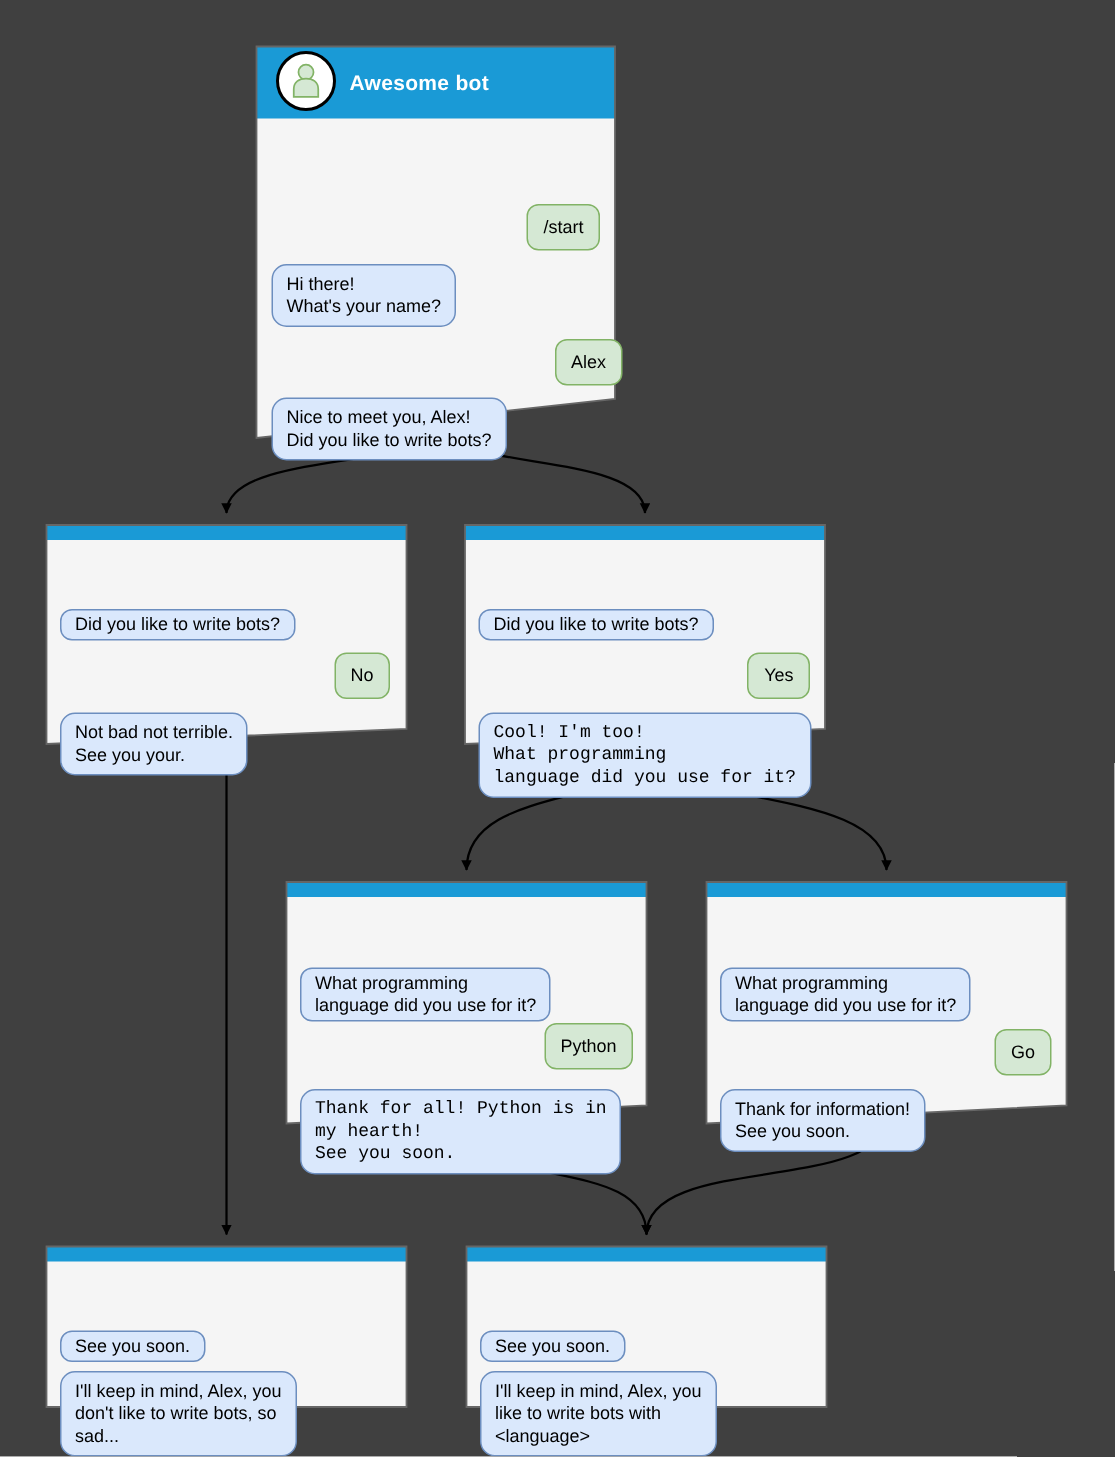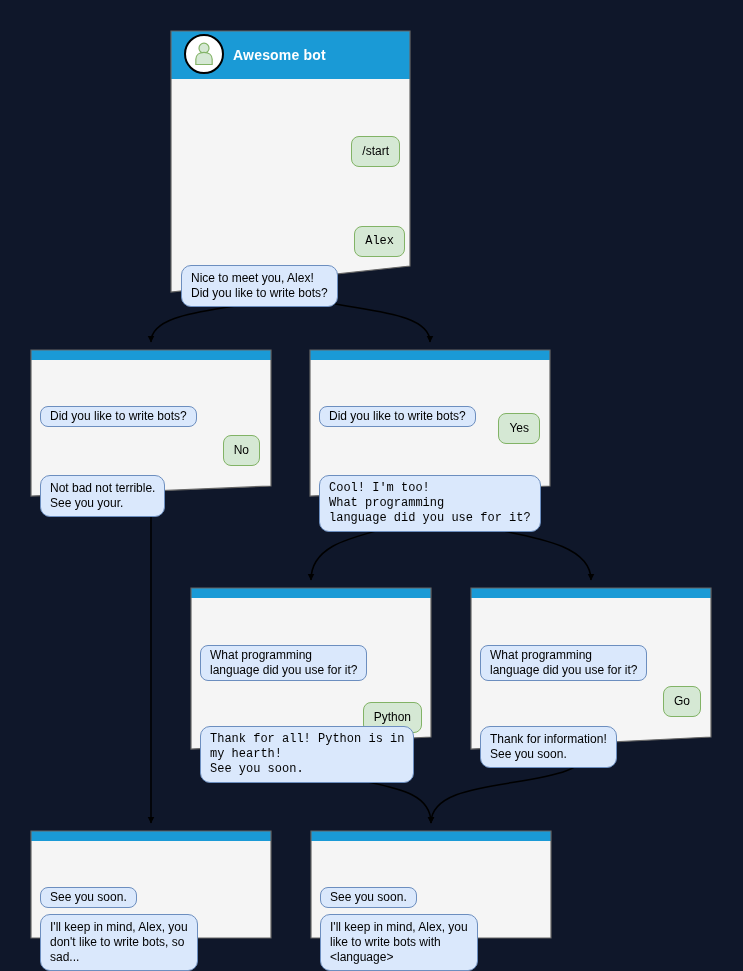--- a/index.html
+++ b/index.html
@@ -1,19 +1,19 @@
 <!DOCTYPE html>
 <html><head>
 <meta charset="utf-8">
 <style>
   html,body{margin:0;padding:0;background:#ffffff;}
   .canvas{
     position:relative;
     width:743px;height:971px;
-    background:#0f172a;
+    background:#404040;
     font-family:"Liberation Sans", sans-serif;
     color:#000000;
     overflow:hidden;
   }
   .layer{position:absolute;left:0;top:0;}
   .bubble{
     position:absolute;
     font-size:12px;
     line-height:15px;
     white-space:pre-line;
@@ -121,38 +121,40 @@
 
   <div class="avatar">
     <svg width="28" height="28" viewBox="0 0 24 24">
       <circle cx="12" cy="7" r="4.3" fill="#D5E8D4" stroke="#82B366" stroke-width="1"></circle>
       <path d="M5,21 L5,16.5 C5,12.6 8.1,10.6 12,10.6 C15.9,10.6 19,12.6 19,16.5 L19,21 Z" fill="#D5E8D4" stroke="#82B366" stroke-width="1"></path>
     </svg>
   </div>
   <div class="win-title">Awesome bot</div>
 
   <div class="bubble user" style="right:343px;top:90px;">/start</div>
-  <div class="bubble user" style="right:338px;top:180px;font-family:Liberation Mono, monospace;">Alex</div>
+  <div class="bubble bot" style="left:181px;top:130px;">Hi there!
+What's your name?</div>
+  <div class="bubble user" style="right:328px;top:180px;">Alex</div>
   <div class="bubble bot" style="left:181px;top:219px;">Nice to meet you, Alex!
 Did you like to write bots?</div>
 
   <div class="bubble bot echo" style="left:40px;top:360px;">Did you like to write bots?</div>
   <div class="bubble user" style="right:483px;top:389px;">No</div>
   <div class="bubble bot" style="left:40px;top:429px;">Not bad not terrible.
 See you your.</div>
 
   <div class="bubble bot echo" style="left:319px;top:360px;">Did you like to write bots?</div>
-  <div class="bubble user" style="right:203px;top:367px;">Yes</div>
+  <div class="bubble user" style="right:203px;top:389px;">Yes</div>
   <div class="bubble bot" style="left:319px;top:429px;font-family:Liberation Mono, monospace;">Cool! I'm too!
 What programming
 language did you use for it?</div>
 
   <div class="bubble bot echo" style="left:200px;top:599px;">What programming
 language did you use for it?</div>
-  <div class="bubble user" style="right:321px;top:656px;">Python</div>
+  <div class="bubble user" style="right:321px;top:636px;">Python</div>
   <div class="bubble bot" style="left:200px;top:680px;font-family:Liberation Mono, monospace;">Thank for all! Python is in
 my hearth!
 See you soon.</div>
 
   <div class="bubble bot echo" style="left:480px;top:599px;">What programming
 language did you use for it?</div>
   <div class="bubble user" style="right:42px;top:640px;">Go</div>
   <div class="bubble bot" style="left:480px;top:680px;">Thank for information!
 See you soon.</div>
 

